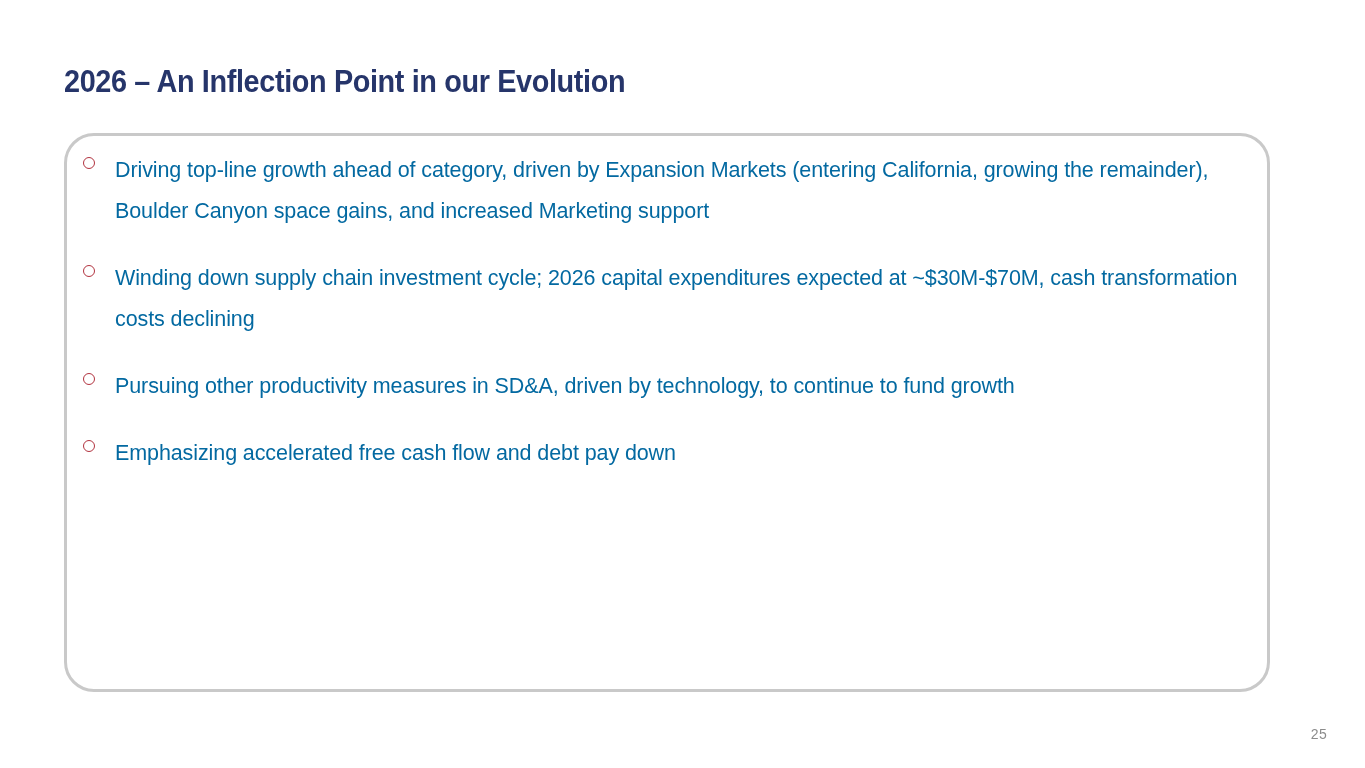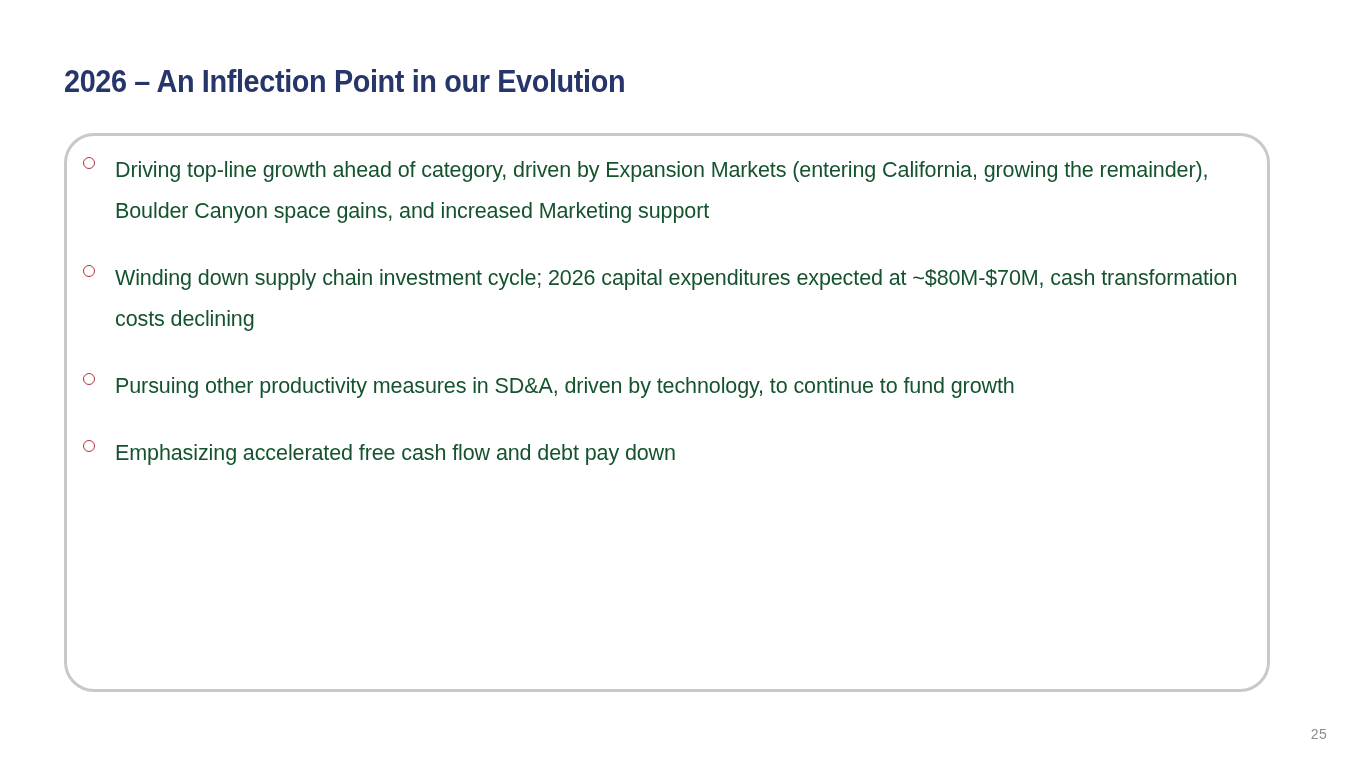--- a/index.html
+++ b/index.html
@@ -81,21 +81,21 @@
     border: 1.4px solid #b2333f;
     border-radius: 50%;
     background: transparent;
   }
 
   .bullet-text {
     flex: 1 1 auto;
     font-family: "Liberation Sans", sans-serif;
     font-size: 21.5px;
     line-height: 41px;
-    color: #14532d;
+    color: #0369a1;
     letter-spacing: -0.1px;
     max-width: 1152px;
   }
 
   #page-number {
     position: absolute;
     right: 38px;
     top: 726px;
     font-family: "Liberation Sans", sans-serif;
     font-size: 14px;
@@ -118,21 +118,21 @@
         <span class="bullet-marker">
             <span class="ring"></span>
           </span>
         <span class="bullet-text">Driving top-line growth ahead of category, driven by Expansion Markets (entering California, growing the remainder), Boulder Canyon space gains, and increased Marketing support</span>
       </div>
 
       <div class="bullet-item">
         <span class="bullet-marker">
             <span class="ring"></span>
           </span>
-        <span class="bullet-text">Winding down supply chain investment cycle; 2026 capital expenditures expected at ~$80M-$70M, cash transformation costs declining</span>
+        <span class="bullet-text">Winding down supply chain investment cycle; 2026 capital expenditures expected at ~$30M-$70M, cash transformation costs declining</span>
       </div>
 
 
       <div class="bullet-item">
         <span class="bullet-marker">
             <span class="ring"></span>
           </span>
         <span class="bullet-text">Pursuing other productivity measures in SD&amp;A, driven by technology, to continue to fund growth</span>
       </div>
 

